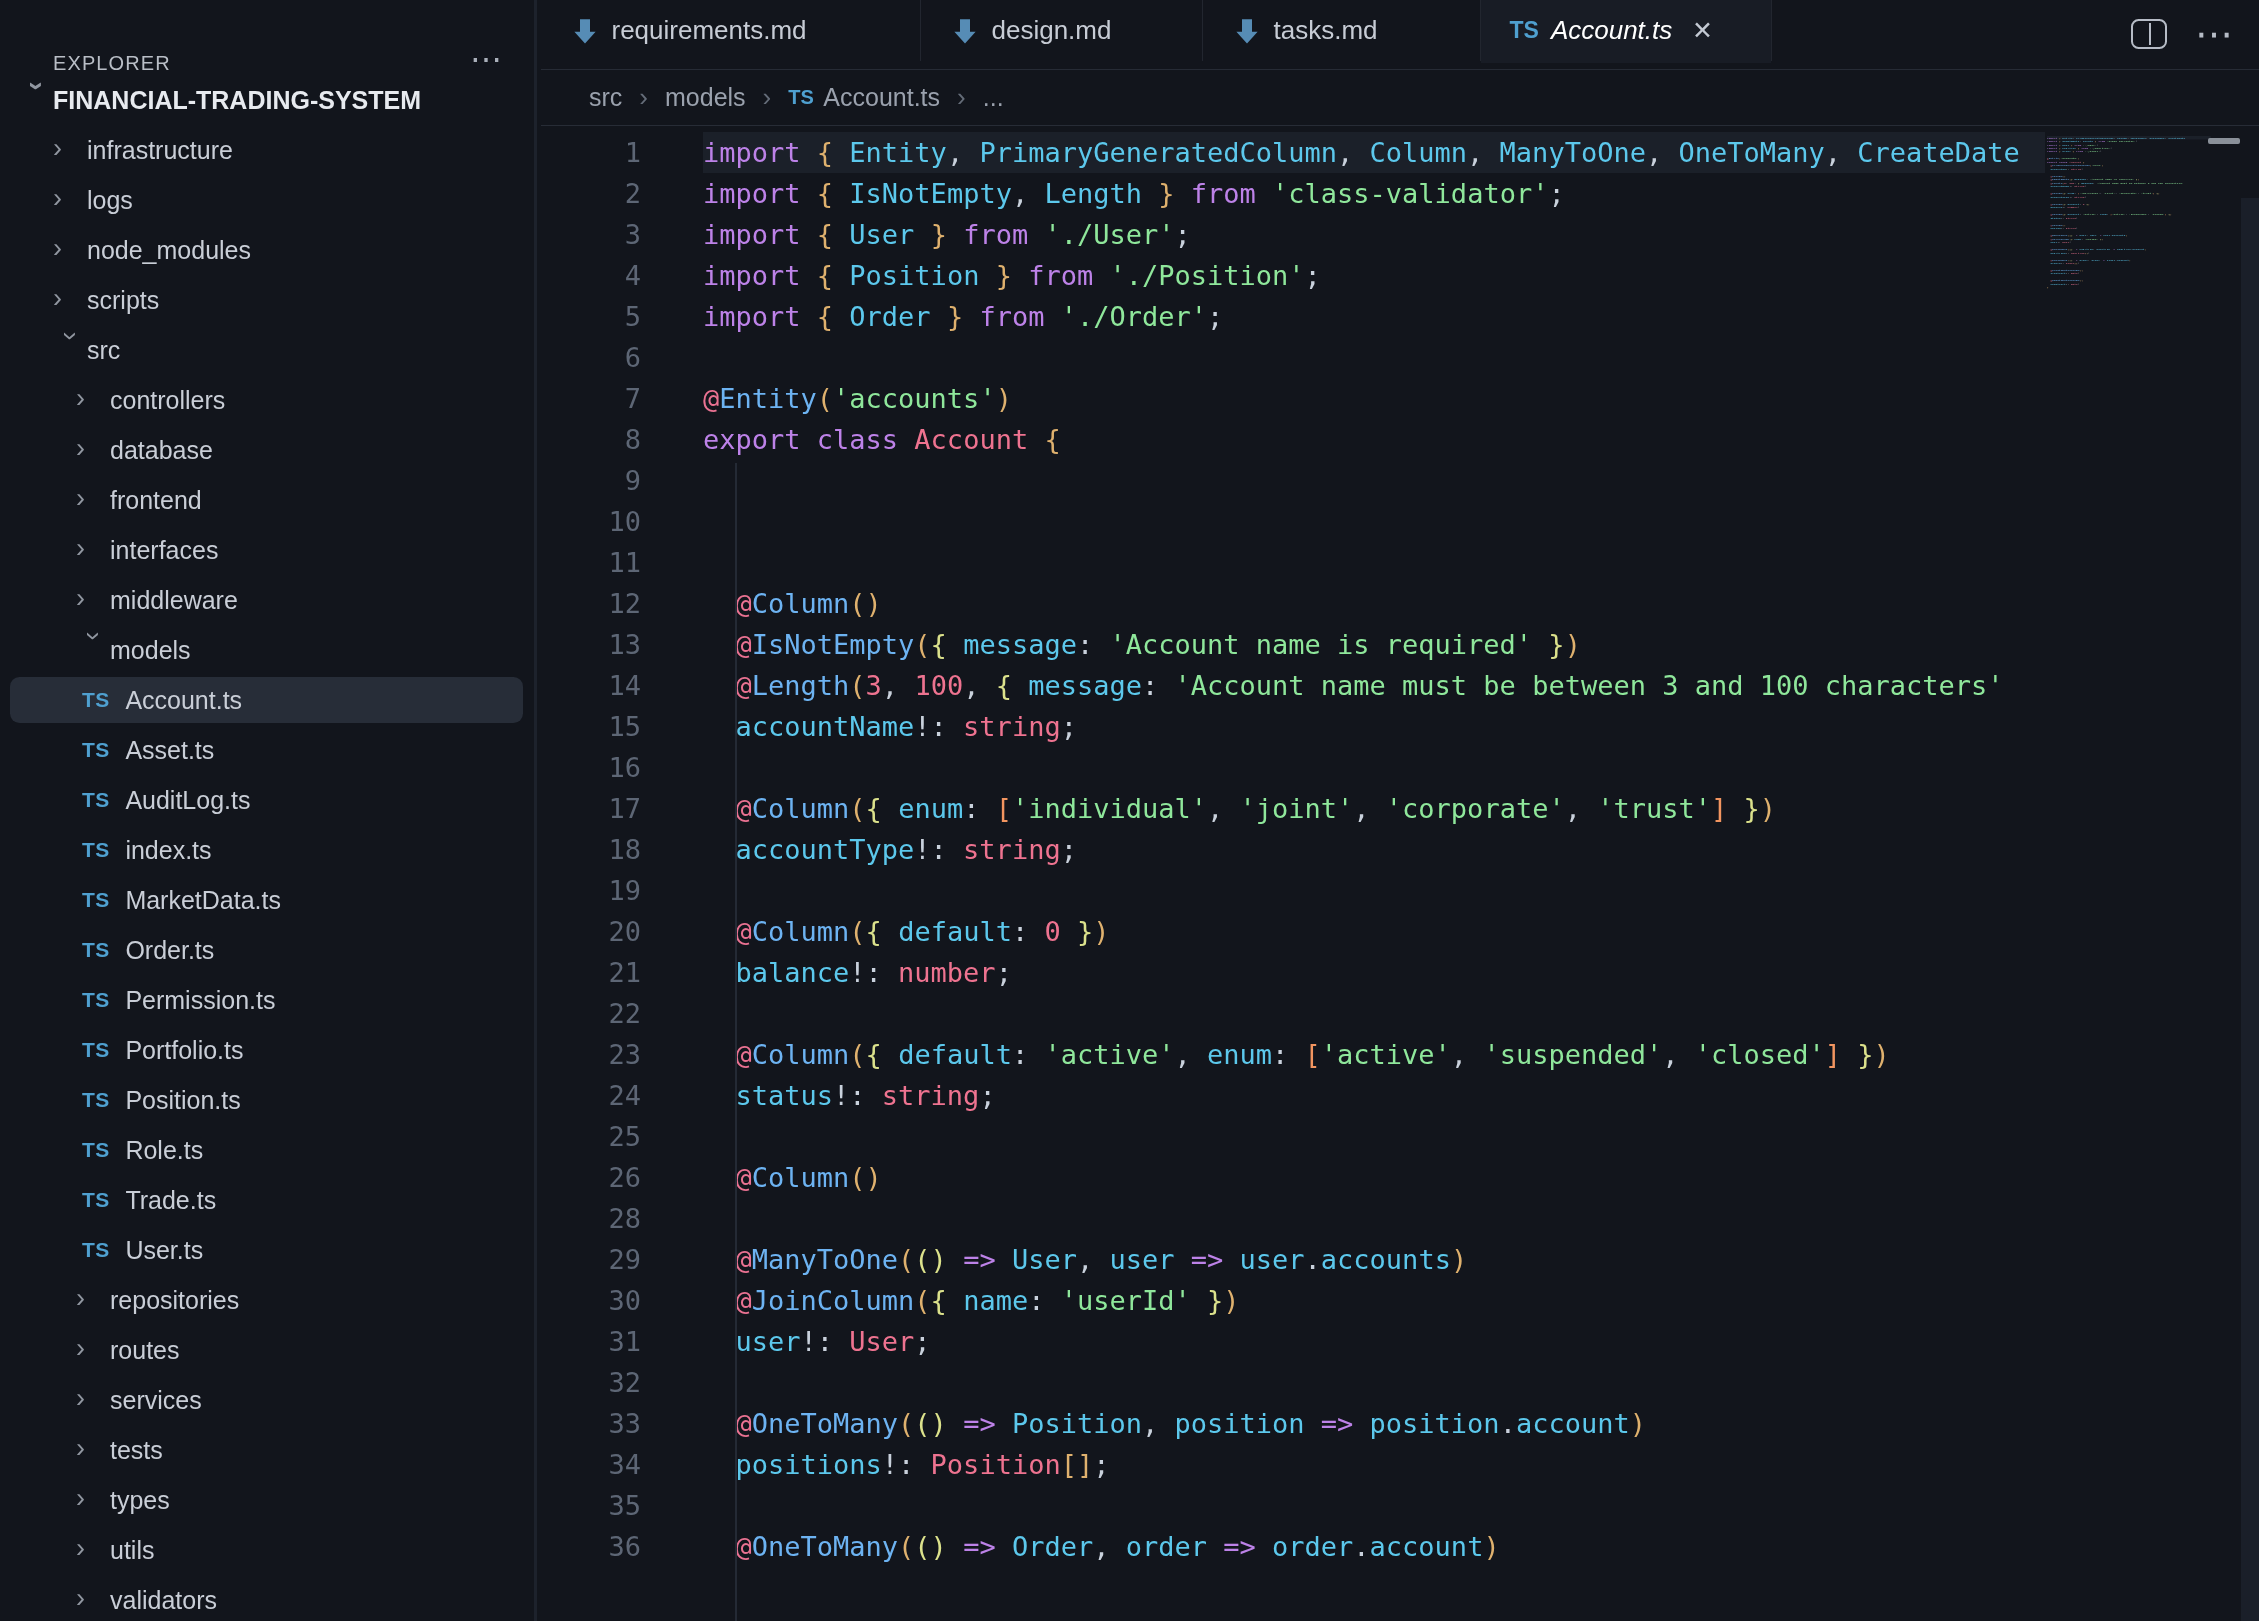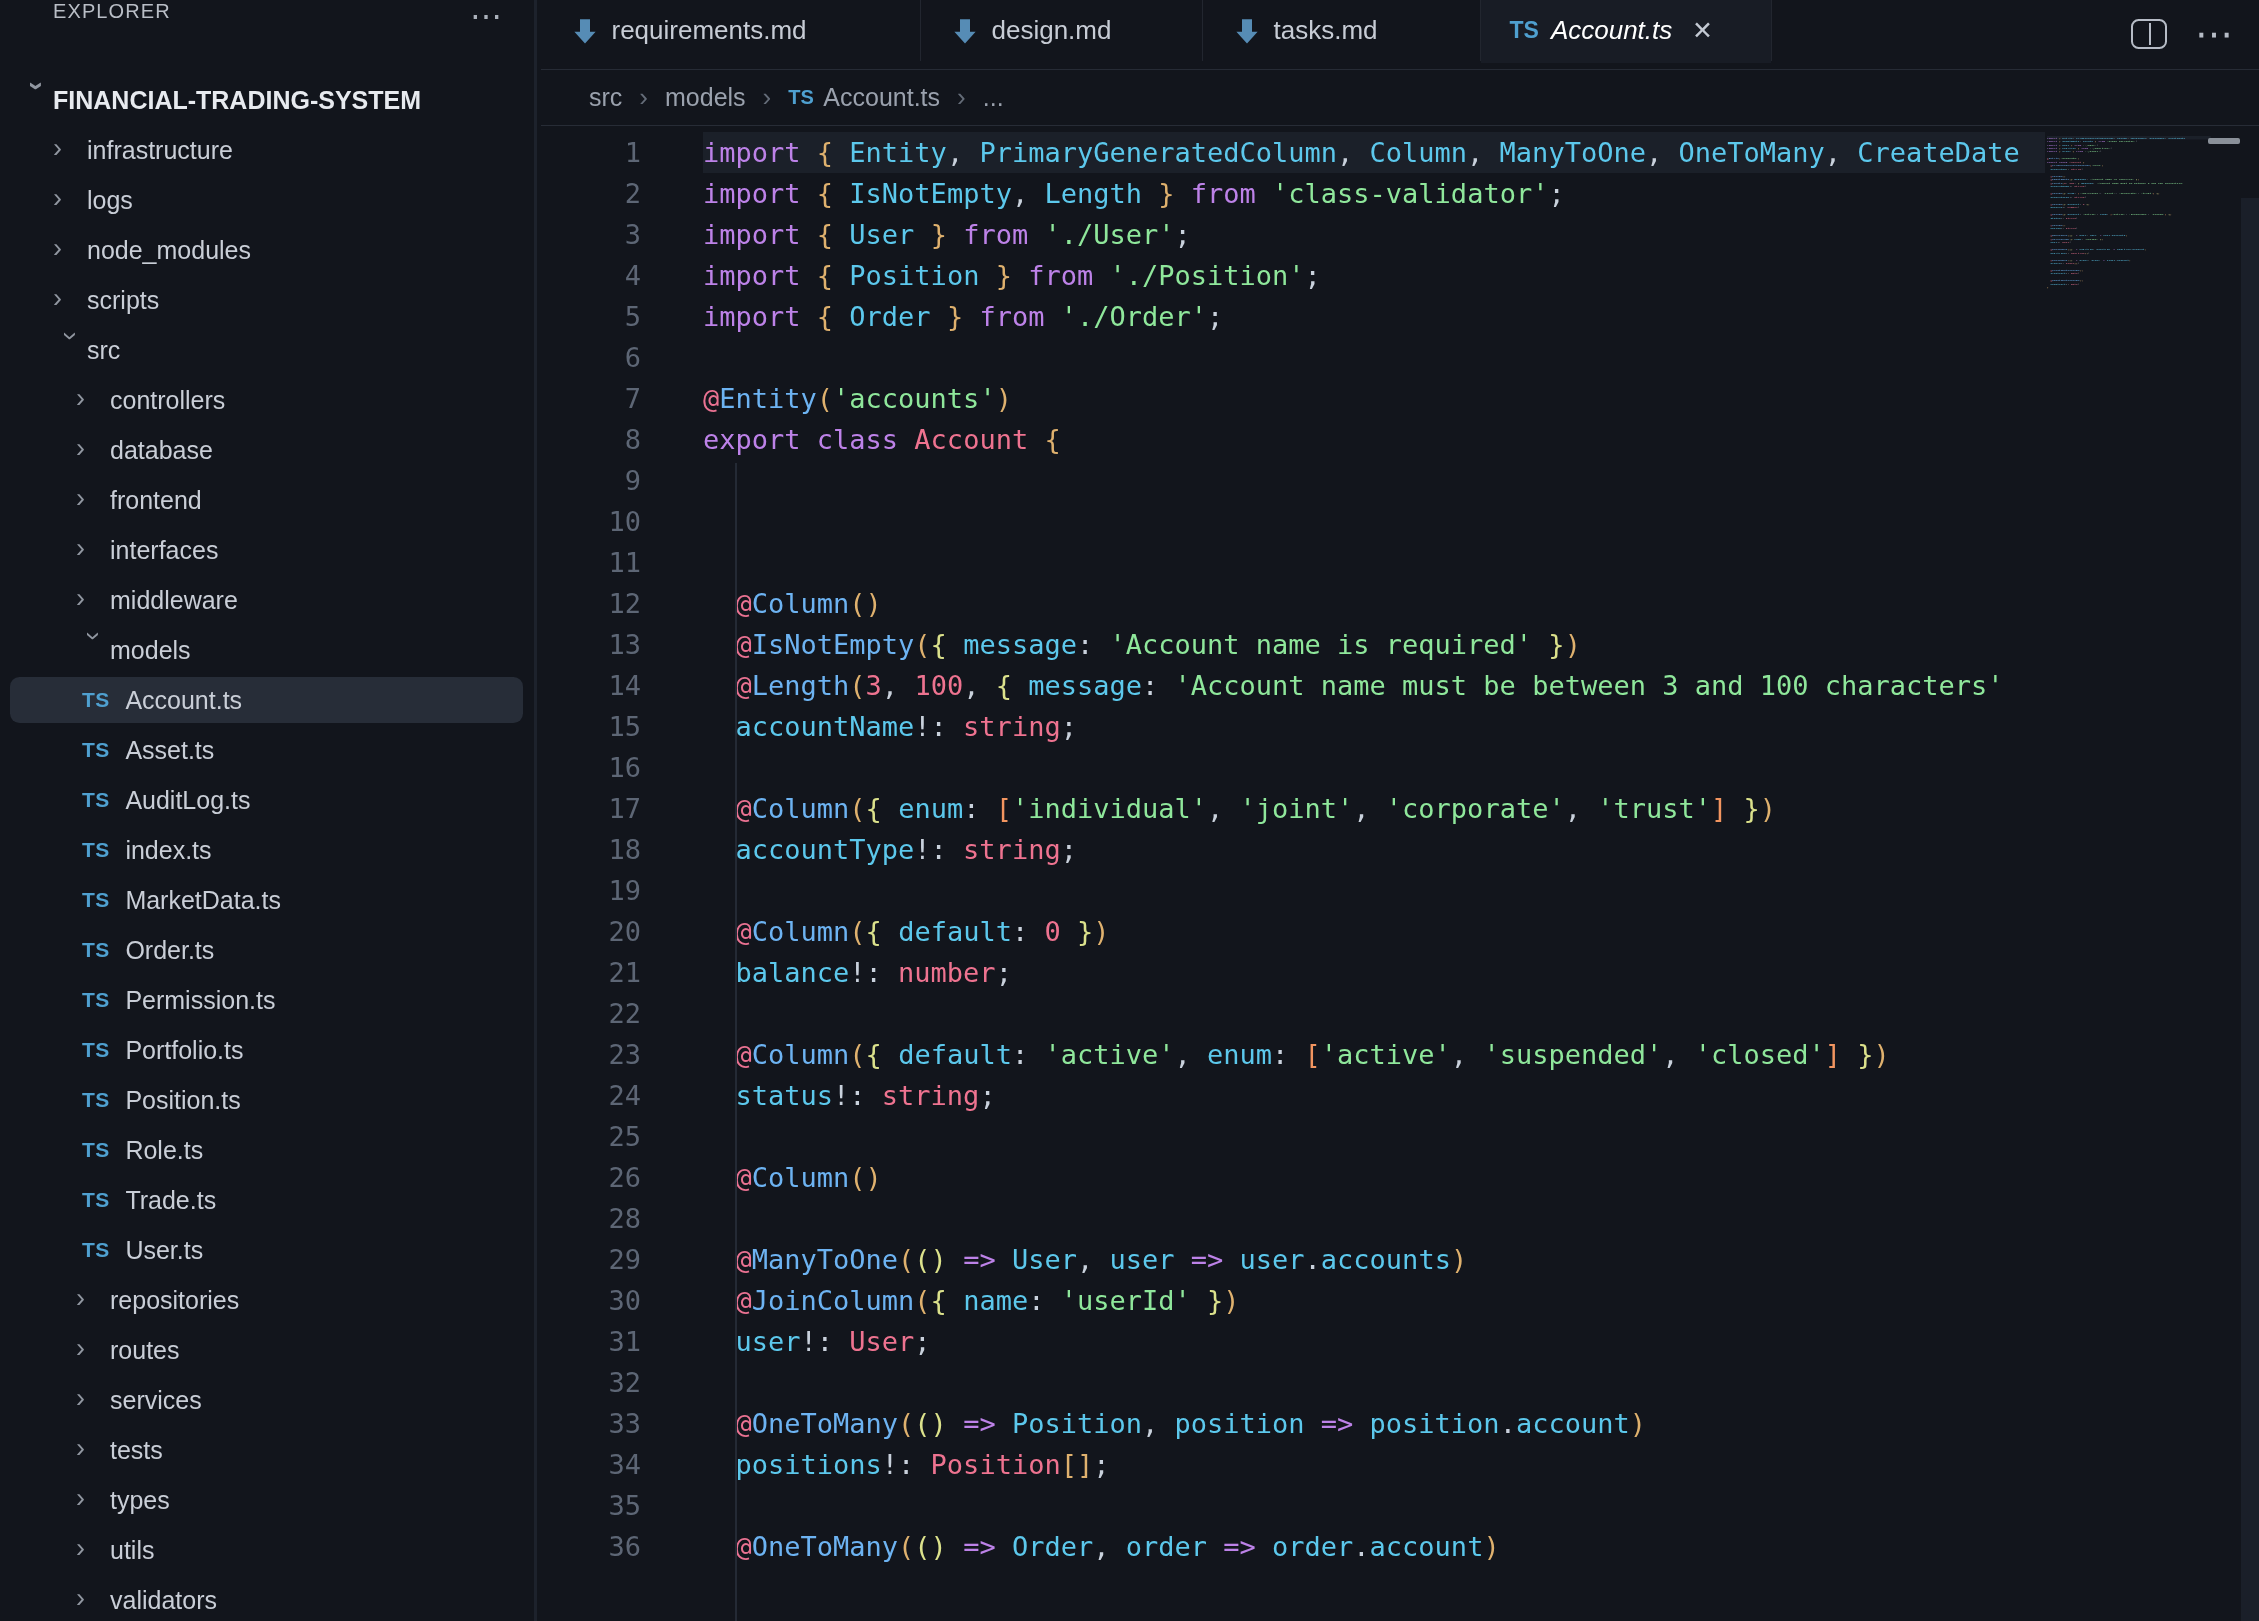--- a/index.html
+++ b/index.html
@@ -9,21 +9,21 @@
     --at:#ea7292; --pu:#c9d1dc; --b1:#dfb16e; --b2:#dce28c; --b3:#f29560;
   }
   *{box-sizing:border-box}
   html,body{margin:0;padding:0}
   body{width:2260px;height:1622px;overflow:hidden;background:var(--bg);
        font-family:"Liberation Sans",sans-serif;color:var(--text);position:relative}
 
   
   .sidebar{position:absolute;left:0;top:0;width:537px;height:1622px;background:var(--bg);
            border-right:3.8px solid #1d222c;overflow:hidden}
-  .sb-head{height:75px;display:flex;align-items:flex-start;padding:0 32px 0 53px}
+  .sb-head{height:75px;display:flex;align-items:flex-end;padding:0 32px 0 53px}
   .sb-title{flex:1;font-size:20px;letter-spacing:1.1px;color:#b9bec6}
   .sb-more{font-size:32px;color:#aab0ba;line-height:1;cursor:pointer}
   .tree{position:absolute;top:75px;left:0;right:3.8px}
   .trow{position:relative;z-index:0;height:50px;display:flex;align-items:center;font-size:25px;color:var(--text);cursor:pointer}
   .trow.selected::before{content:"";position:absolute;left:9.5px;right:7.6px;top:1.9px;bottom:1.9px;
                          background:var(--sel);border-radius:9.5px;z-index:-1}
   .trow.root{padding-left:19px;font-weight:700;color:#e7eaef;font-size:25px}
   .trow.d1{padding-left:53px}
   .trow.d2{padding-left:76px}
   .trow.d3{padding-left:82px}

